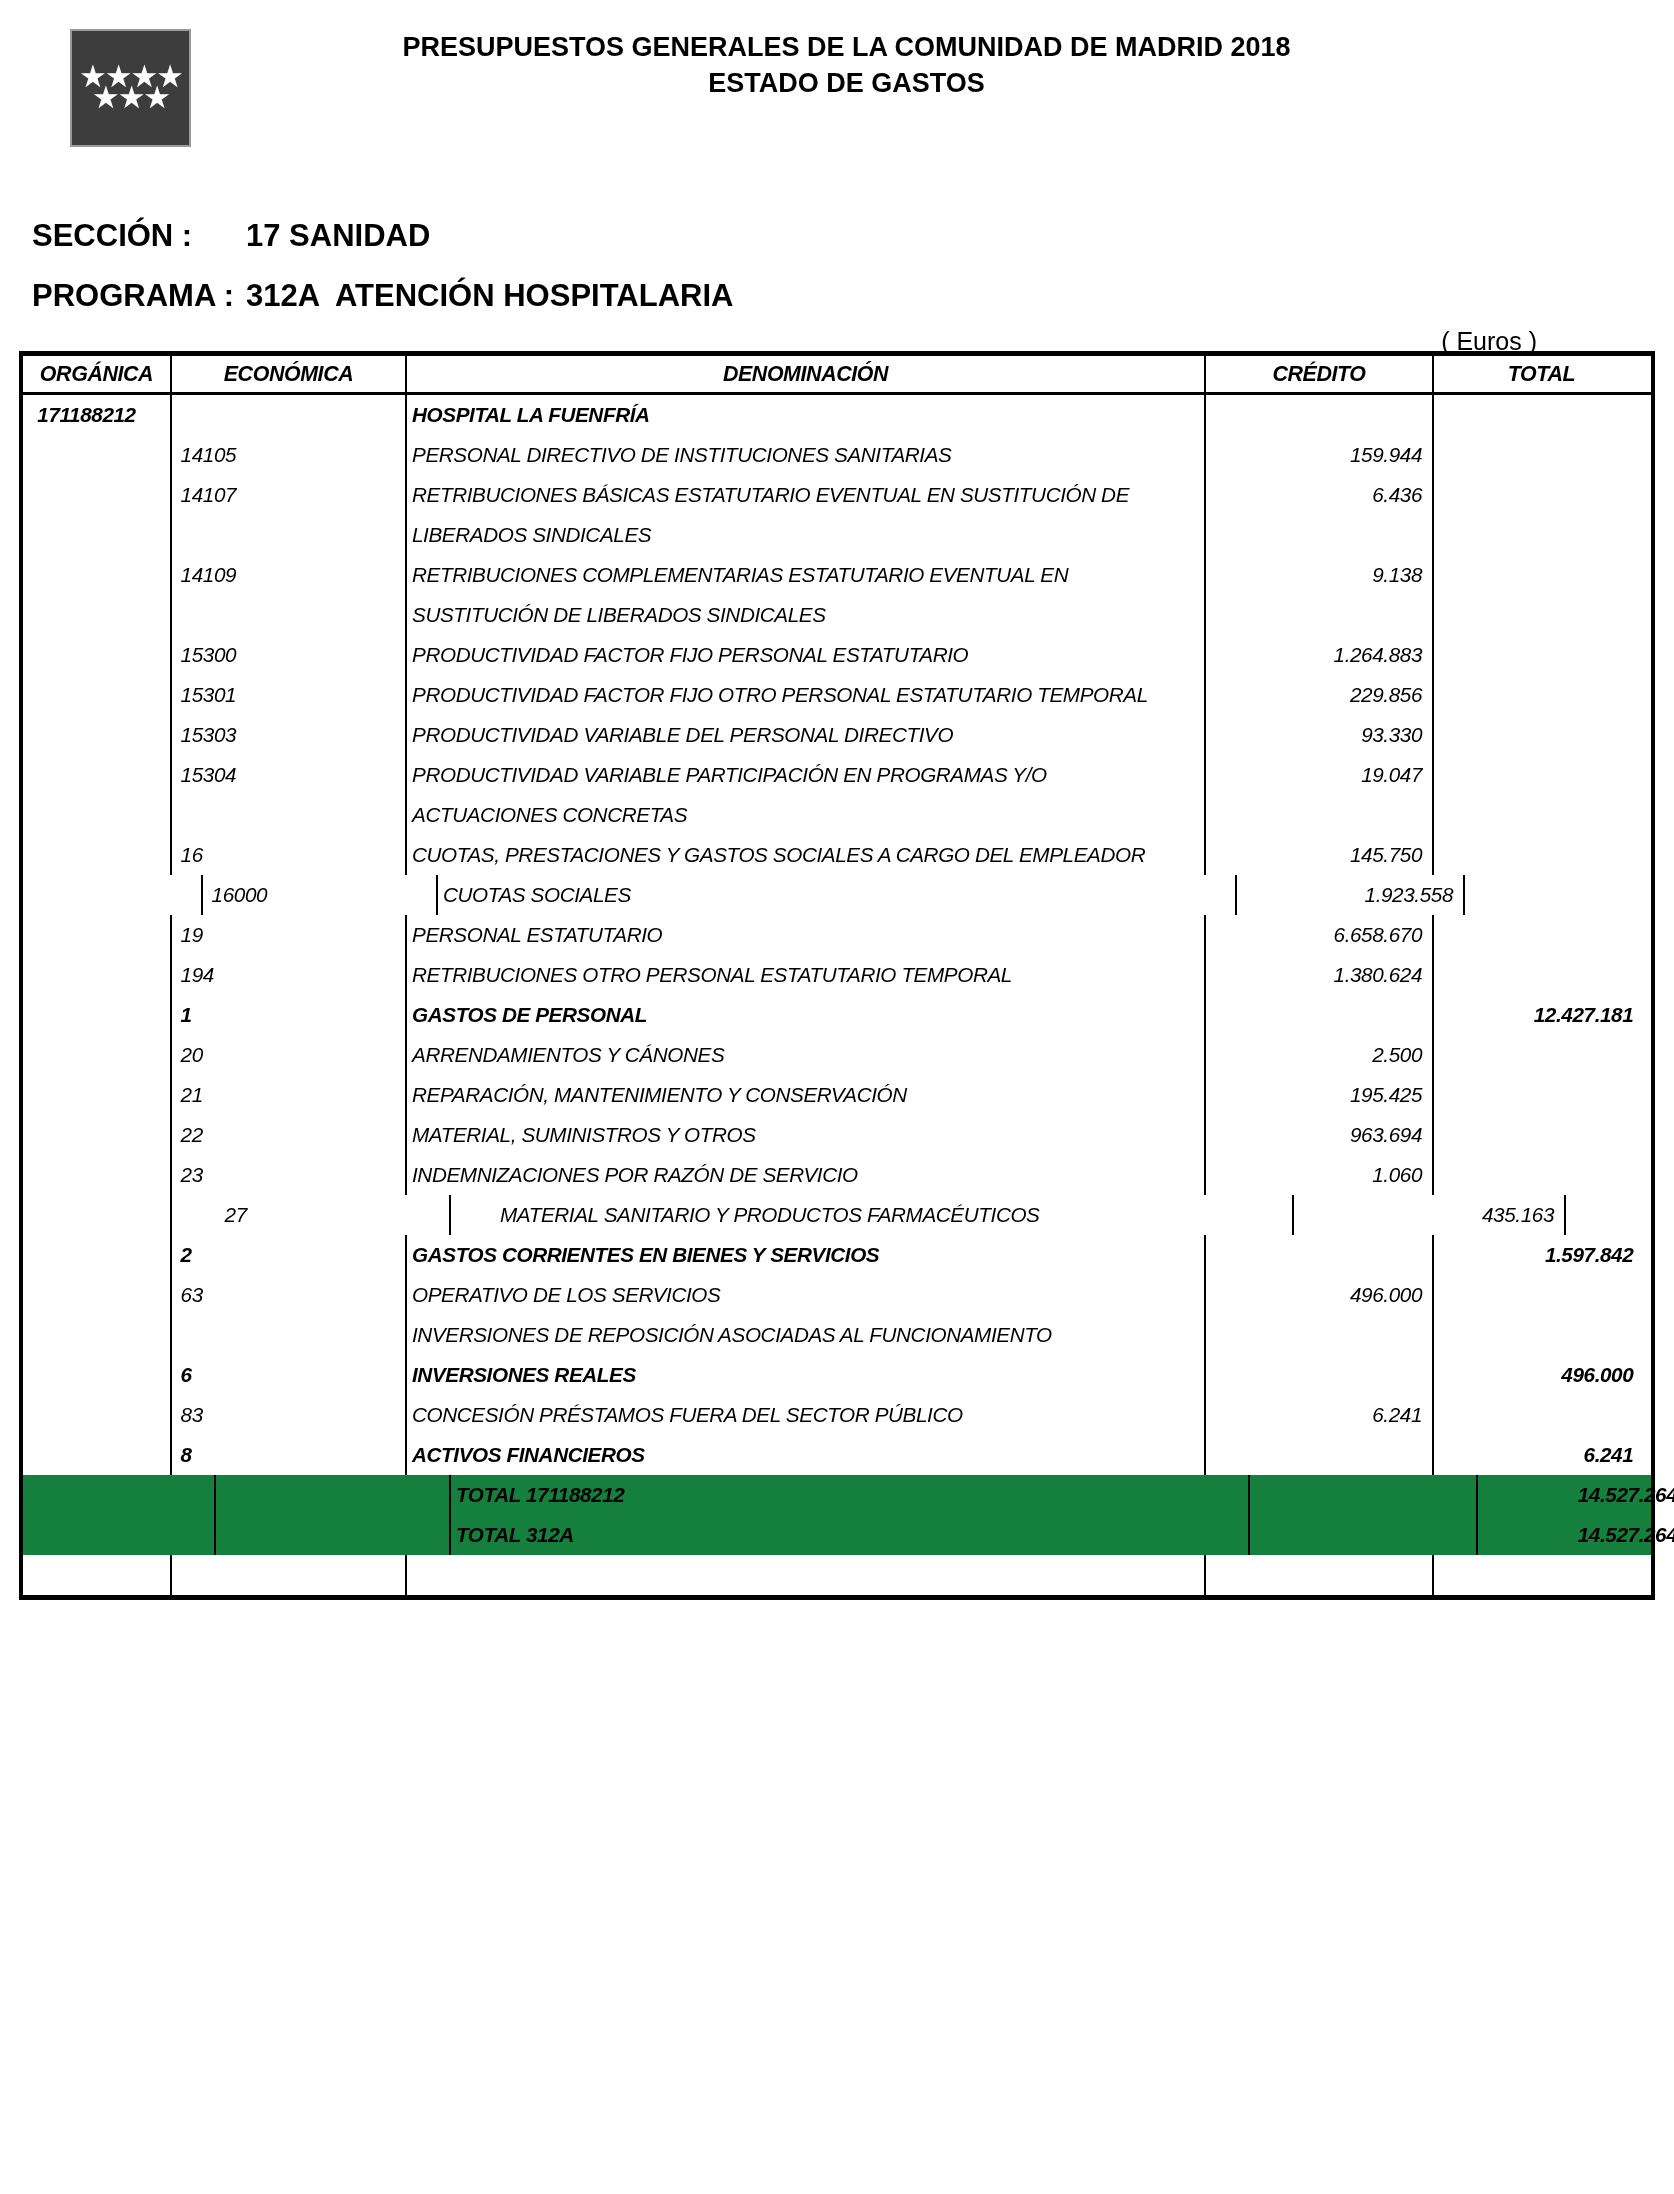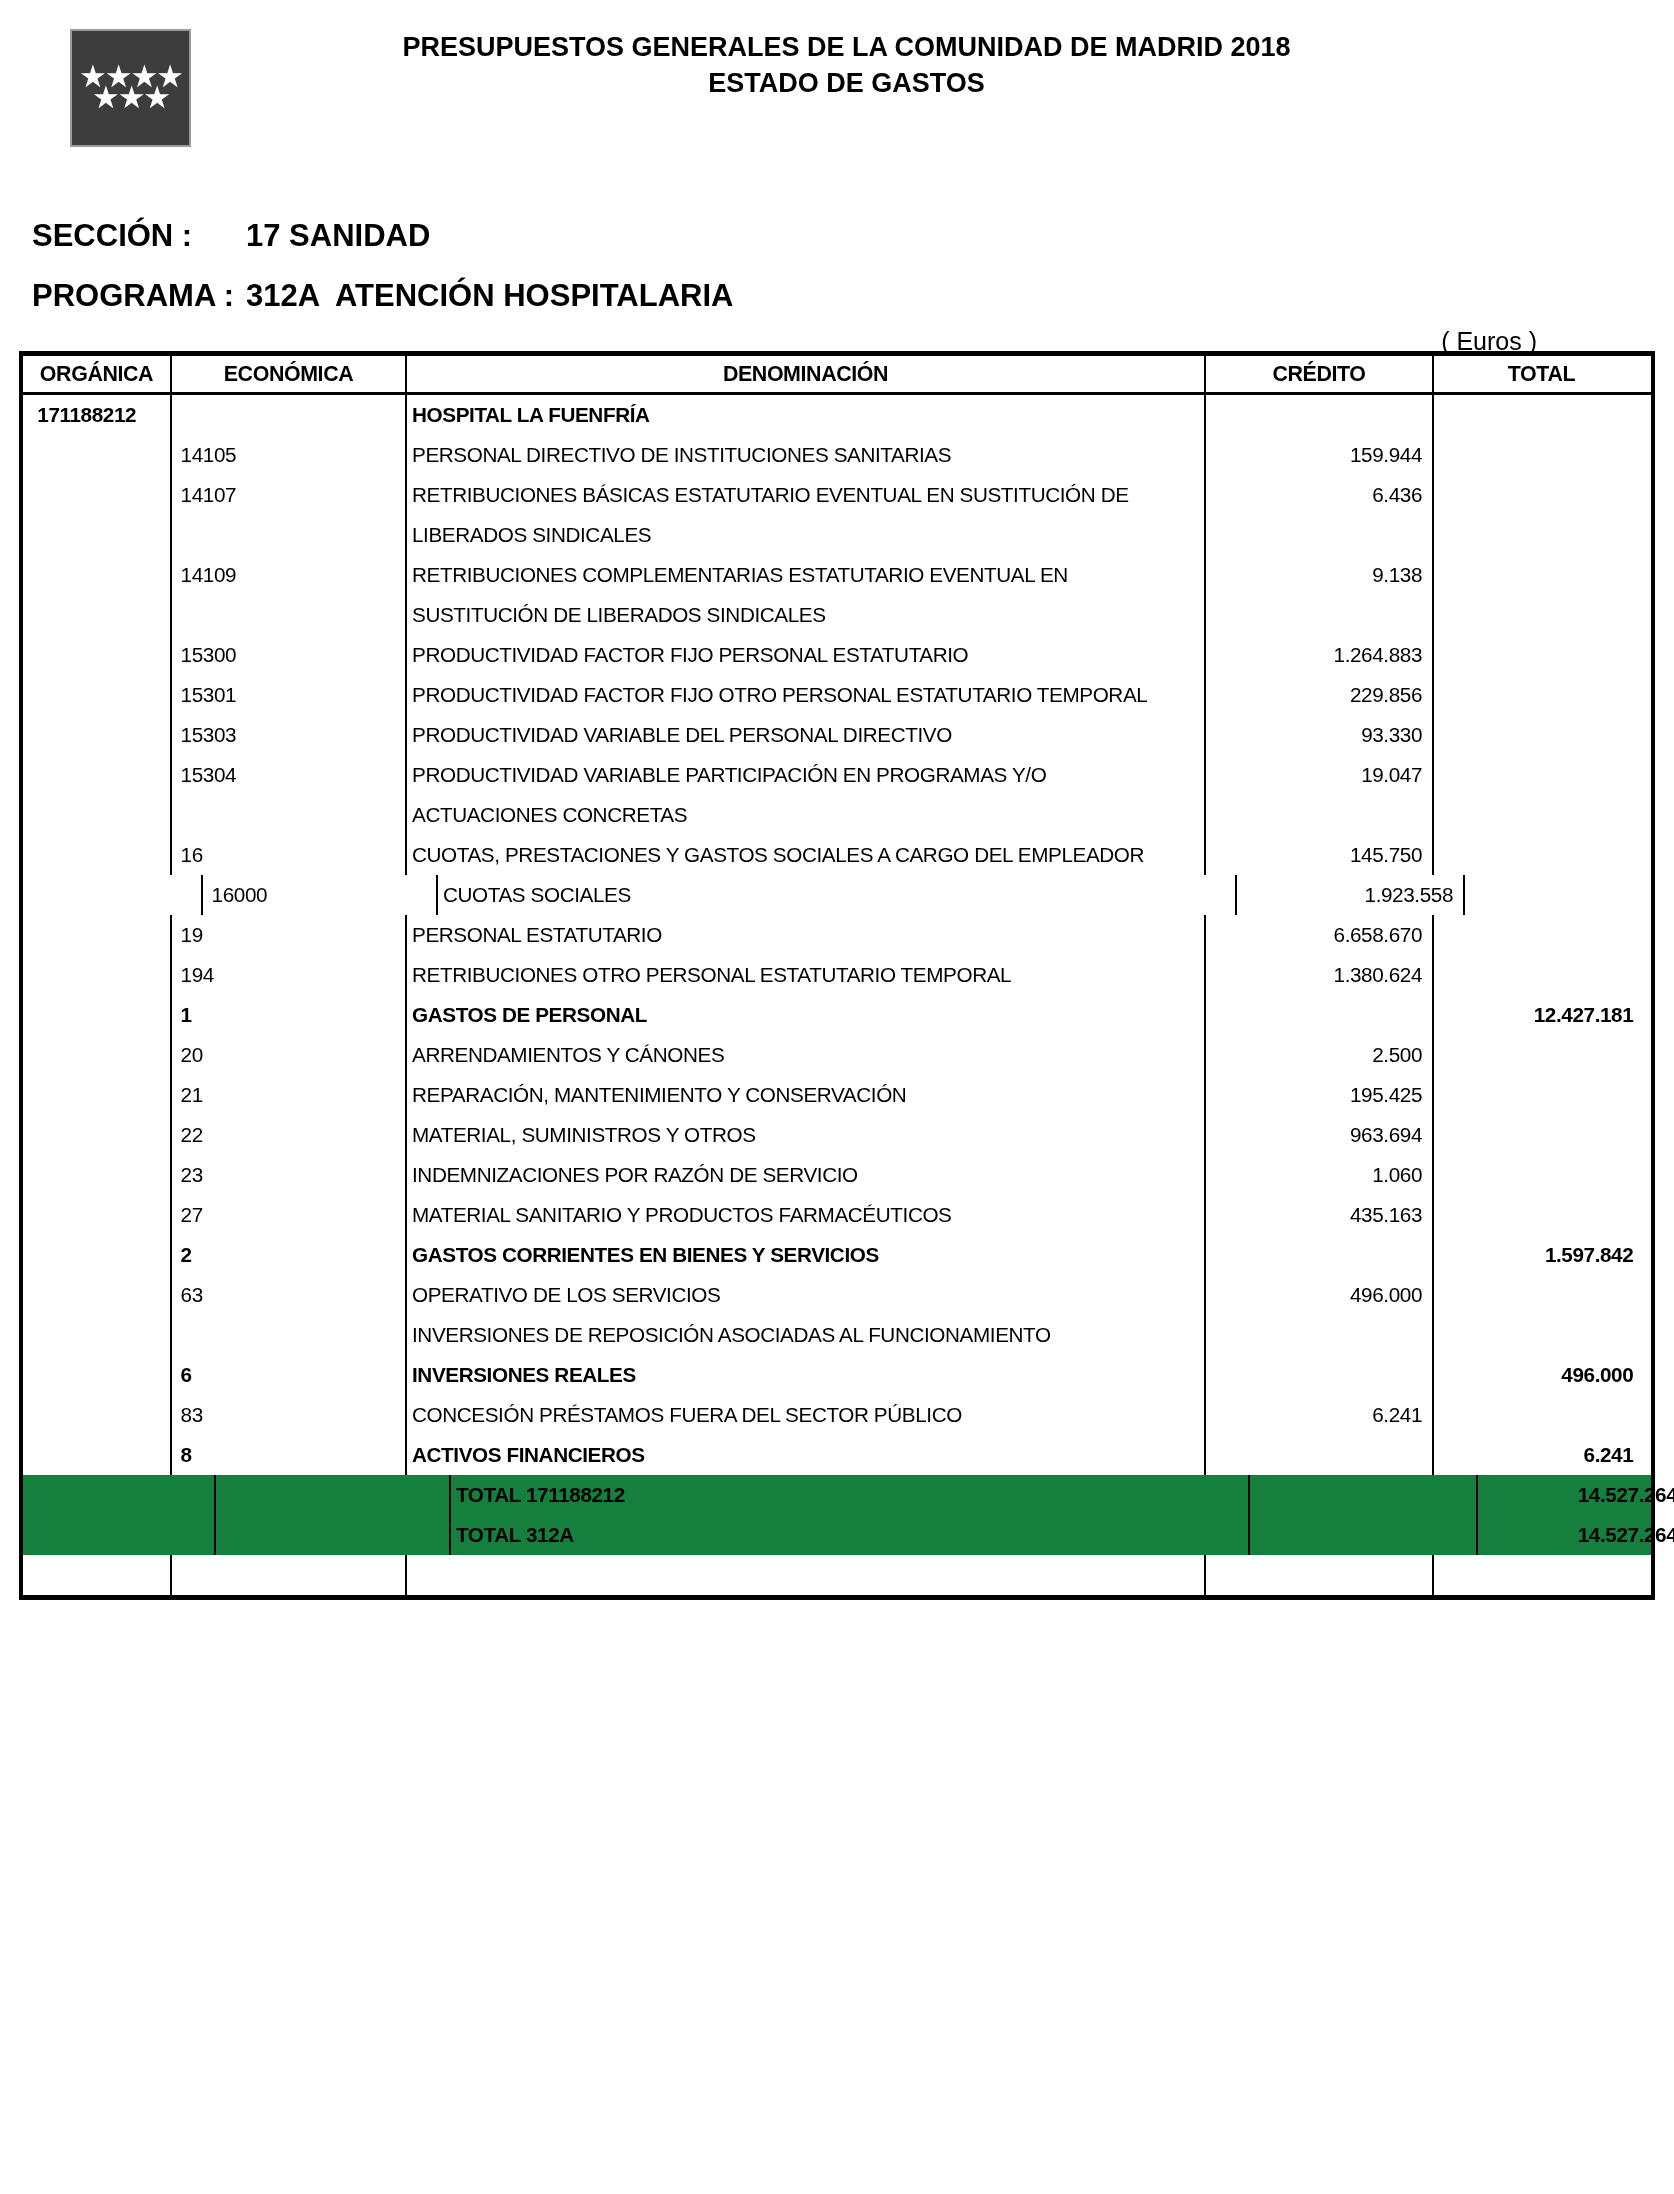--- a/index.html
+++ b/index.html
@@ -36,21 +36,21 @@
     font-size:25px;font-weight:normal;white-space:pre;
   }
   
   .btable{
     position:absolute;left:19px;top:351px;width:1636px;
     border-style:solid;border-color:#000;
     border-width:5px 4.3px 5.7px 4.3px;
     box-sizing:border-box;
     background:#fff;
   }
-  .trow{display:grid;grid-template-columns:149px 235px 799px 228px 215px;}
+  .trow{display:grid;grid-template-columns:149px 235px 799px 228px 215px;font-style:italic;}
   .thead{height:36px;border-bottom:3.6px solid #000;}
   .thead .cell{
     display:flex;align-items:center;justify-content:center;
     font-weight:bold;font-size:21.4px;letter-spacing:-0.4px;
   }
   .cell{box-sizing:border-box;overflow:hidden;}
   .cell.c1,.cell.c2,.cell.c3,.cell.c4{border-right:2.9px solid #000;}
   .body .cell{
     font-size:20.7px;line-height:40px;letter-spacing:-0.4px;white-space:nowrap;
   }
@@ -247,21 +247,21 @@
         </div>
         <div class="trow" style="height: 40px;">
           <div class="cell c1"></div>
           <div class="cell c2">23</div>
           <div class="cell c3">
             <div>INDEMNIZACIONES POR RAZÓN DE SERVICIO</div>
           </div>
           <div class="cell c4">1.060</div>
           <div class="cell c5"></div>
         </div>
-        <div class="trow" style="height: 40px;">
+        <div class="trow" style="height: 40px; gap: 44px;">
           <div class="cell c1"></div>
           <div class="cell c2">27</div>
           <div class="cell c3">
             <div>MATERIAL SANITARIO Y PRODUCTOS FARMACÉUTICOS</div>
           </div>
           <div class="cell c4">435.163</div>
           <div class="cell c5"></div>
         </div>
         <div class="trow bold" style="height: 40px;">
           <div class="cell c1"></div>

